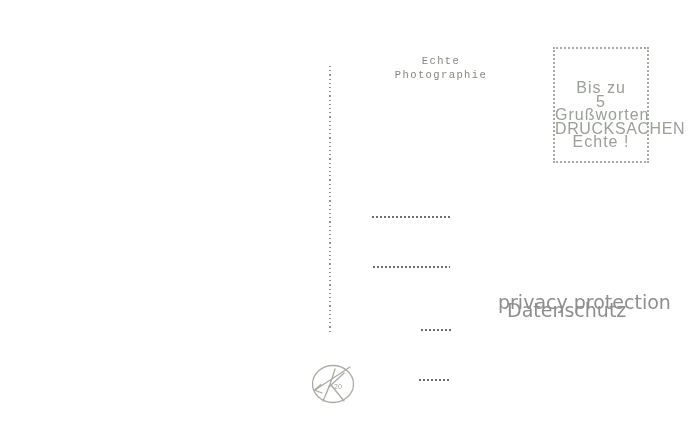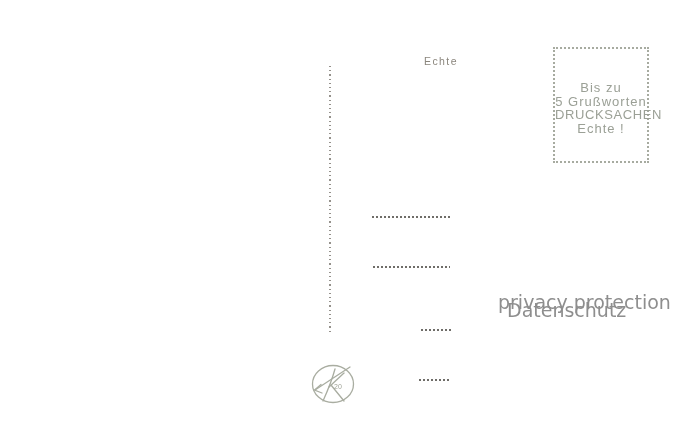--- a/index.html
+++ b/index.html
@@ -16,36 +16,36 @@
   .photo-note {
     position: absolute;
     left: 391px;
     top: 55px;
     width: 100px;
     text-align: center;
     color: #8b867d;
     font-size: 10.5px;
     line-height: 13.5px;
     letter-spacing: 1.4px;
-    font-family: Liberation Sans, sans-serif;
+    font-family: Liberation Mono, monospace;
   }
 
   
   .stamp-box {
     position: absolute;
     left: 553px;
     top: 47px;
     width: 96px;
     height: 116px;
     box-sizing: border-box;
     border: 2px dotted #a7aba0;
     text-align: center;
     padding-top: 32px;
     color: #9ba096;
-    font-size: 13px;
+    font-size: 16px;
     line-height: 13.5px;
     letter-spacing: 1px;
   }
   .stamp-box .ln3 { letter-spacing: 0.6px; }
 
   
   .divider {
     position: absolute;
     left: 329px;
     top: 66px;
@@ -87,20 +87,21 @@
     font-family: "Liberation Sans", sans-serif;
   }
 </style>
 </head>
 <body>
 
 <div class="card">
 
   <div class="photo-note">
     <div>Echte</div>
+    <div>Photographie</div>
   </div>
 
   <div class="stamp-box">
     <div class="ln0">Bis zu</div>
     <div class="ln1">5 Grußworten</div>
     <div class="ln3">DRUCKSACHEN</div>
     <div class="ln2">Echte !</div>
   </div>
 
   <div class="divider"></div>

